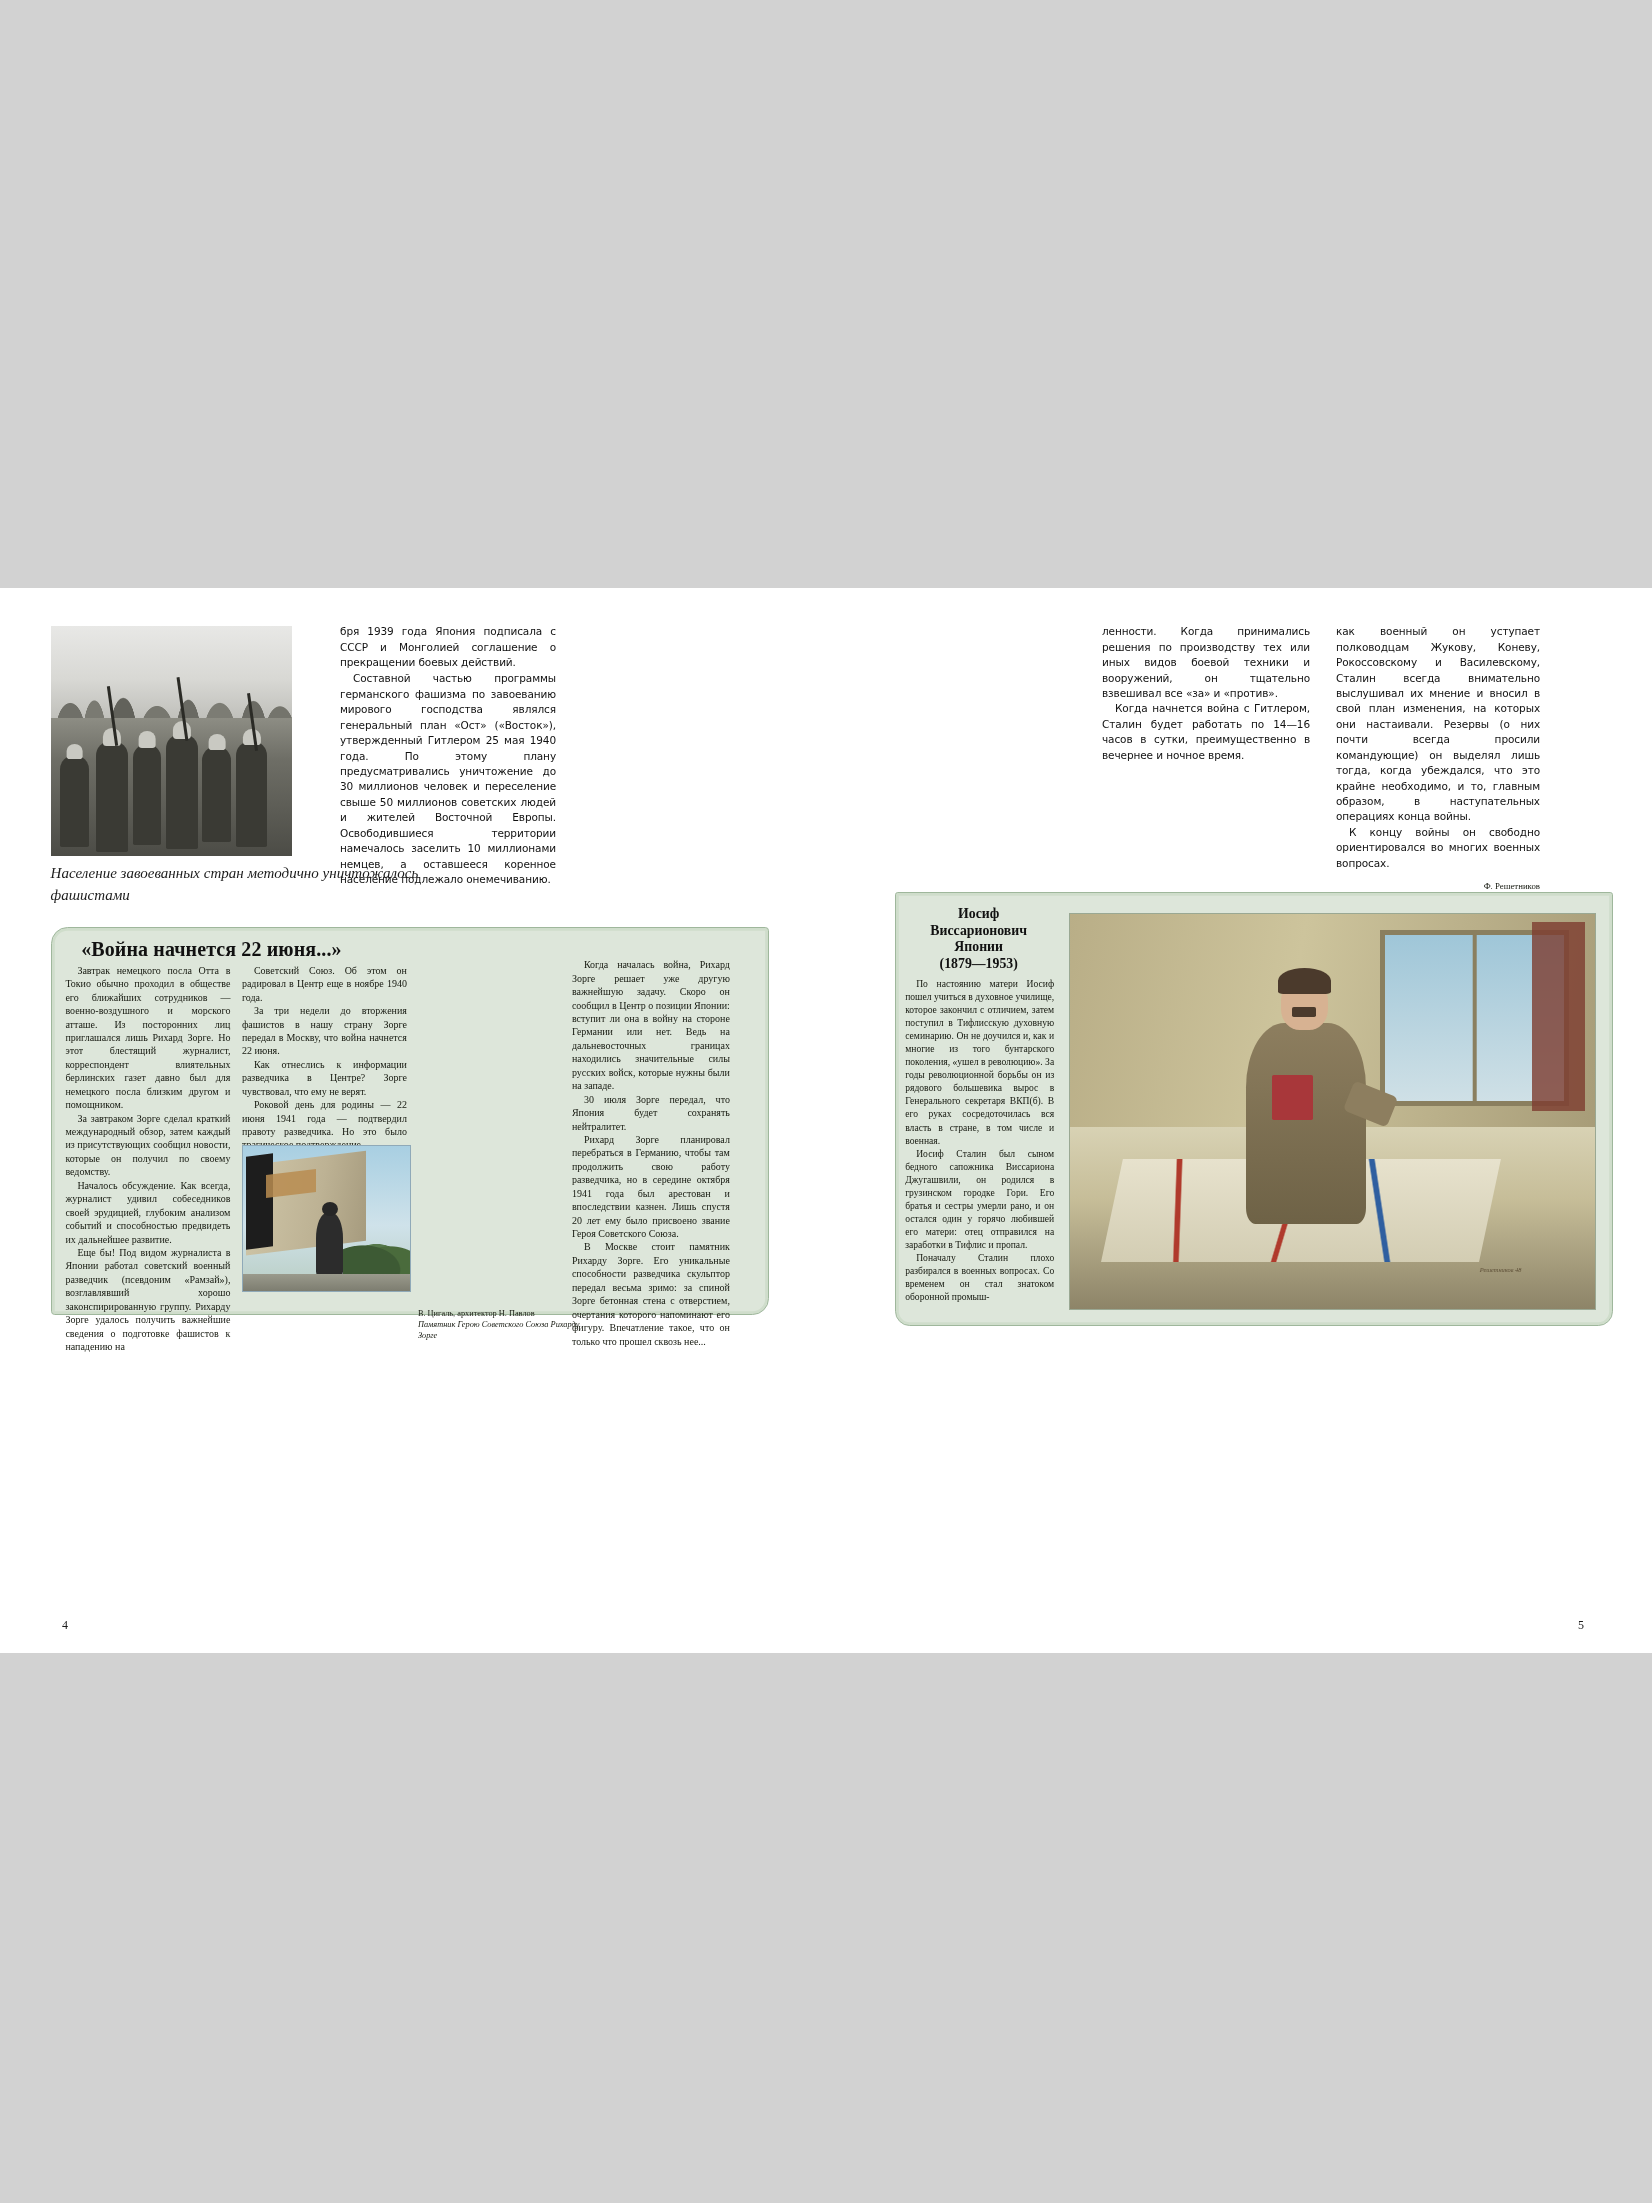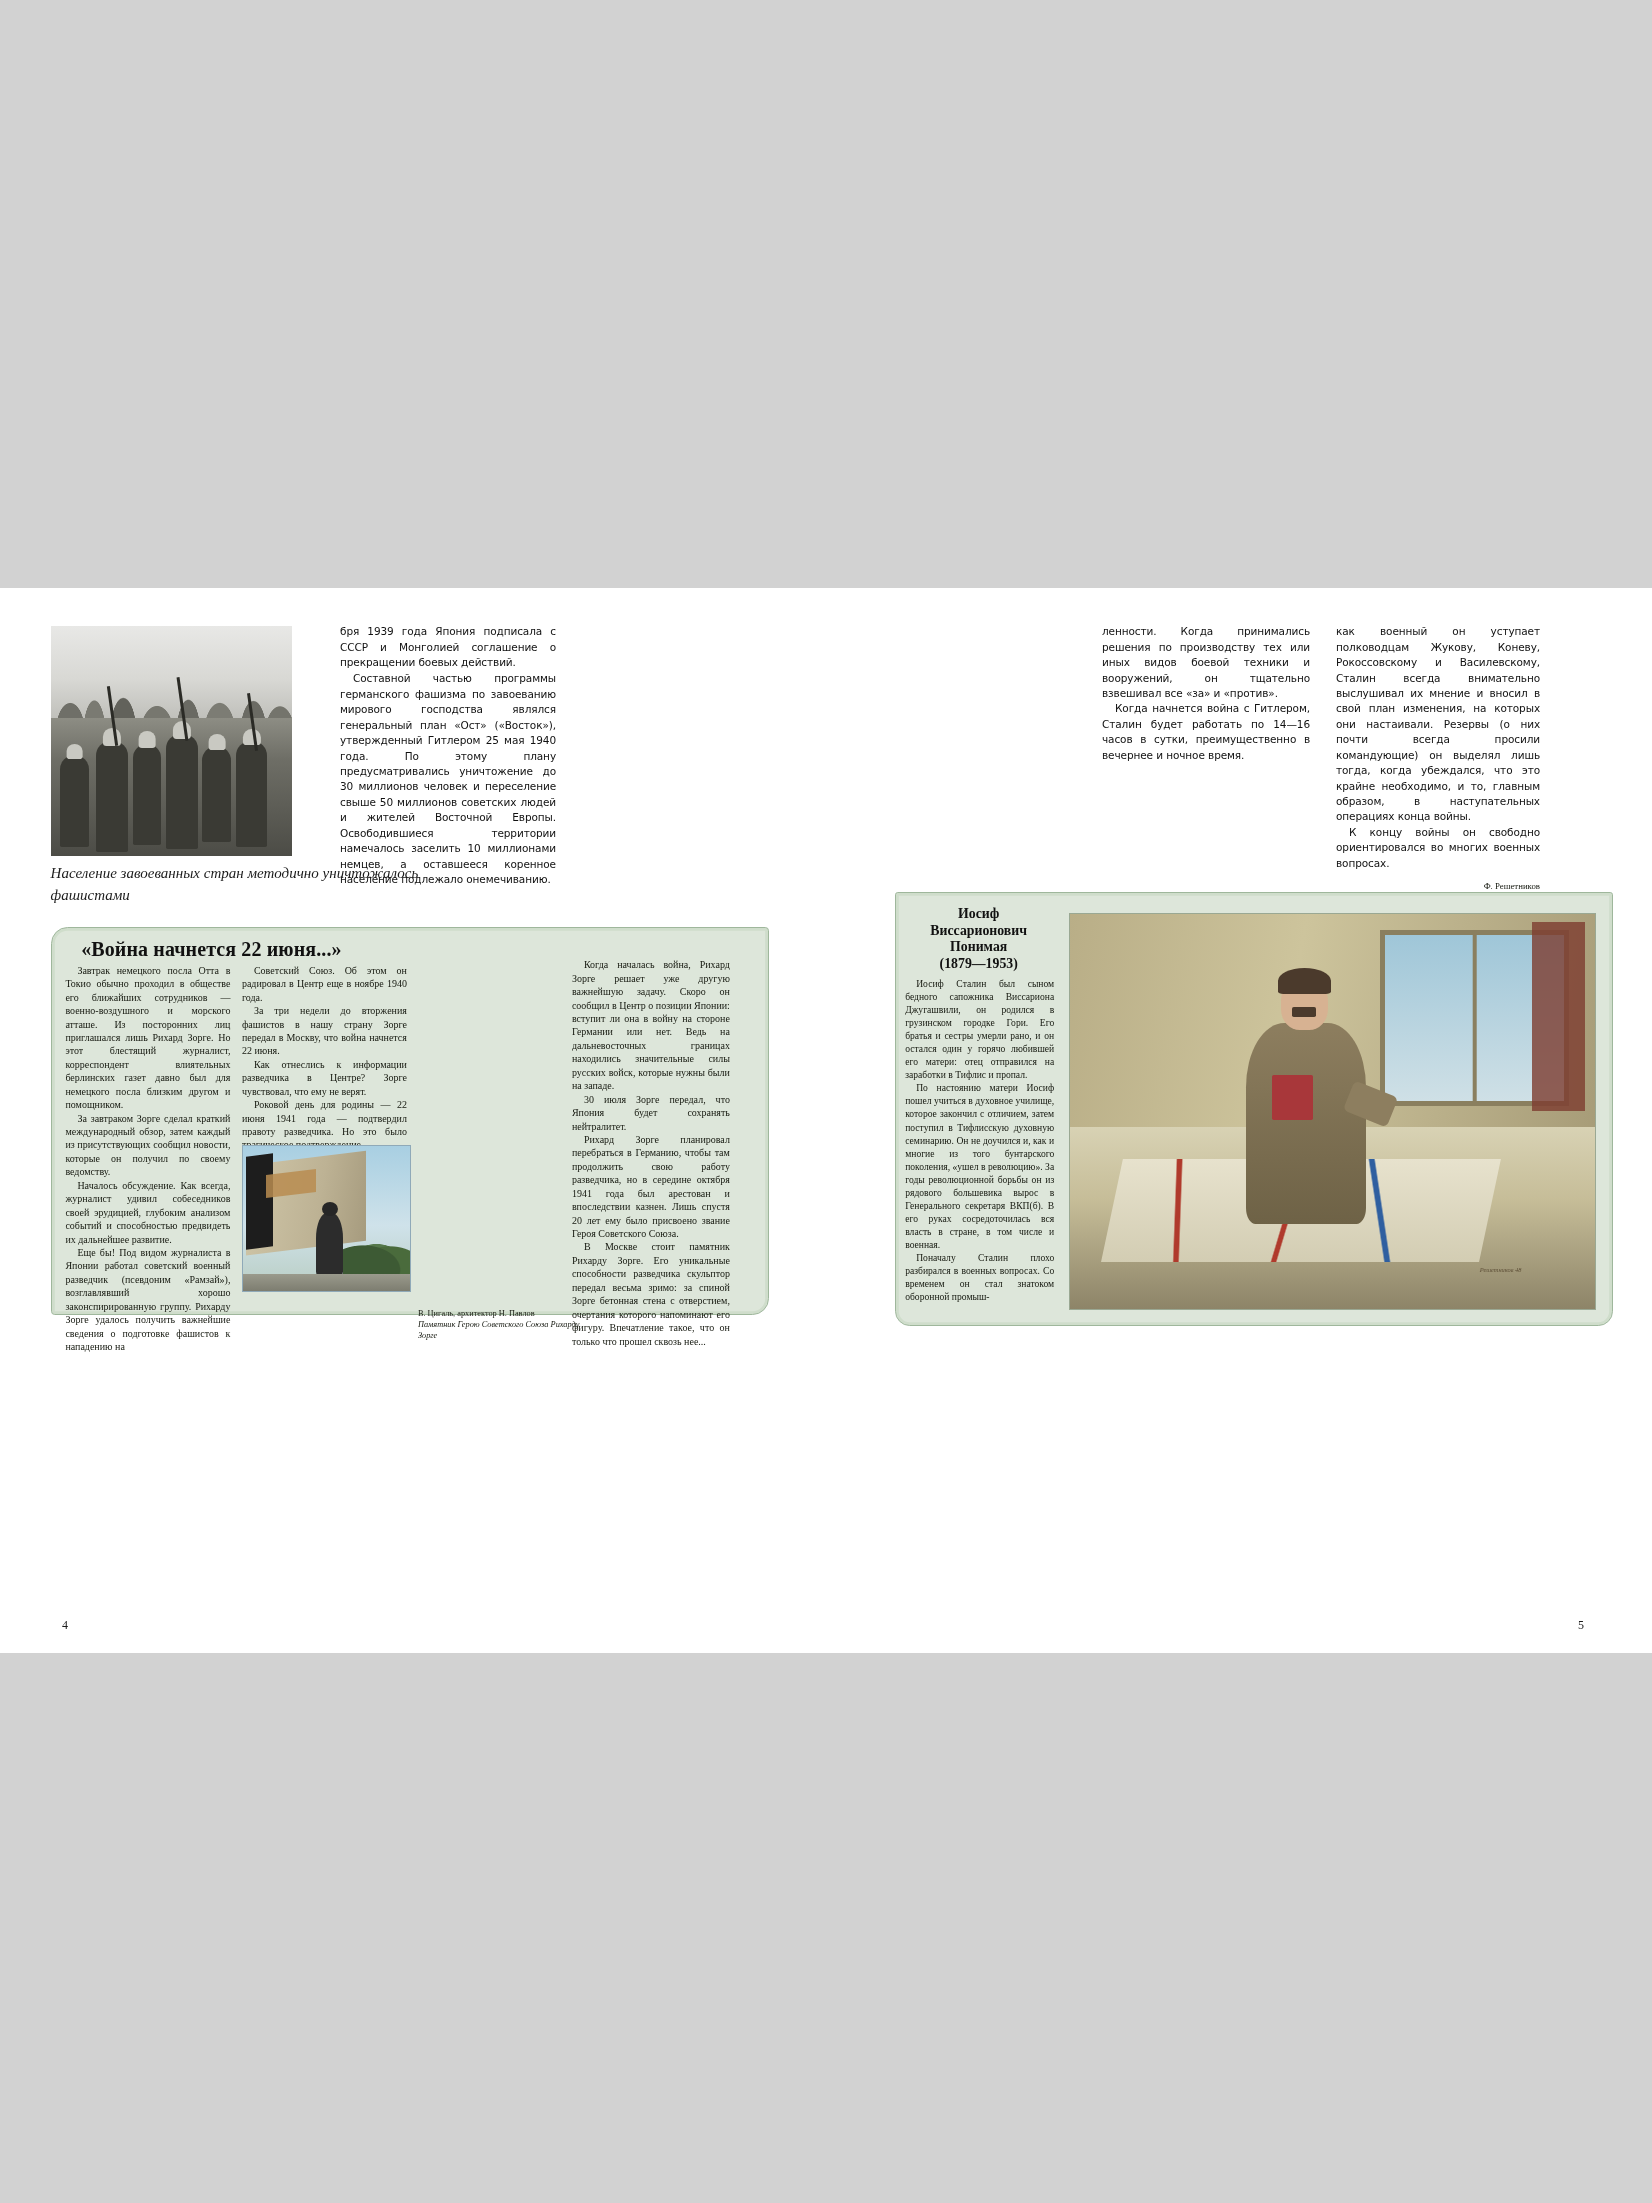--- a/index.html
+++ b/index.html
@@ -320,27 +320,27 @@
 
     <div class="sig">
       <div>Ф. Решетников</div>
       <div class="it">Генералиссимус Советского Союза И.В. Сталин</div>
     </div>
 
     <div class="bio-box">
       <div class="bio-title">
         <div>Иосиф</div>
         <div>Виссарионович</div>
-        <div>Понимая</div>
+        <div>Японии</div>
         <div>(1879—1953)</div>
       </div>
 
       <div class="bio-text">
+        <p>По настоянию матери Иосиф пошел учиться в духовное училище, которое закончил с отличием, затем поступил в Тифлисскую духовную семинарию. Он не доучился и, как и многие из того бунтарского поколения, «ушел в революцию». За годы революционной борьбы он из рядового большевика вырос в Генерального секретаря ВКП(б). В его руках сосредоточилась вся власть в стране, в том числе и военная.</p>
         <p>Иосиф Сталин был сыном бедного сапожника Виссариона Джугашвили, он родился в грузинском городке Гори. Его братья и сестры умерли рано, и он остался один у горячо любившей его матери: отец отправился на заработки в Тифлис и пропал.</p>
-        <p>По настоянию матери Иосиф пошел учиться в духовное училище, которое закончил с отличием, затем поступил в Тифлисскую духовную семинарию. Он не доучился и, как и многие из того бунтарского поколения, «ушел в революцию». За годы революционной борьбы он из рядового большевика вырос в Генерального секретаря ВКП(б). В его руках сосредоточилась вся власть в стране, в том числе и военная.</p>
         <p>Поначалу Сталин плохо разбирался в военных вопросах. Со временем он стал знатоком оборонной промыш-</p>
       </div>
 
       <div class="painting">
         <div class="pt-wall"></div>
         <div class="pt-window">
           <div class="pt-win-m"></div>
         </div>
         <div class="pt-curtain"></div>
         <div class="pt-table"></div>

